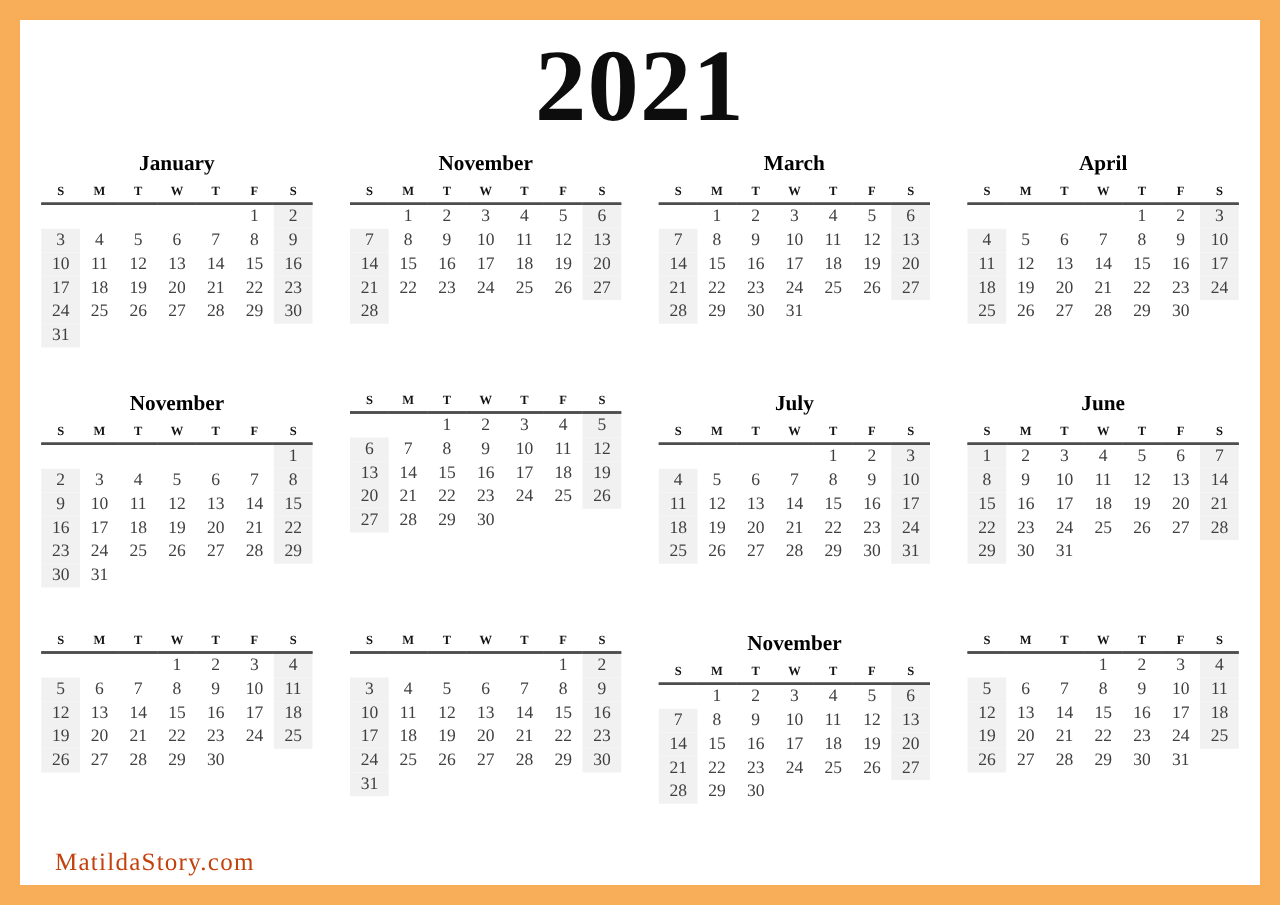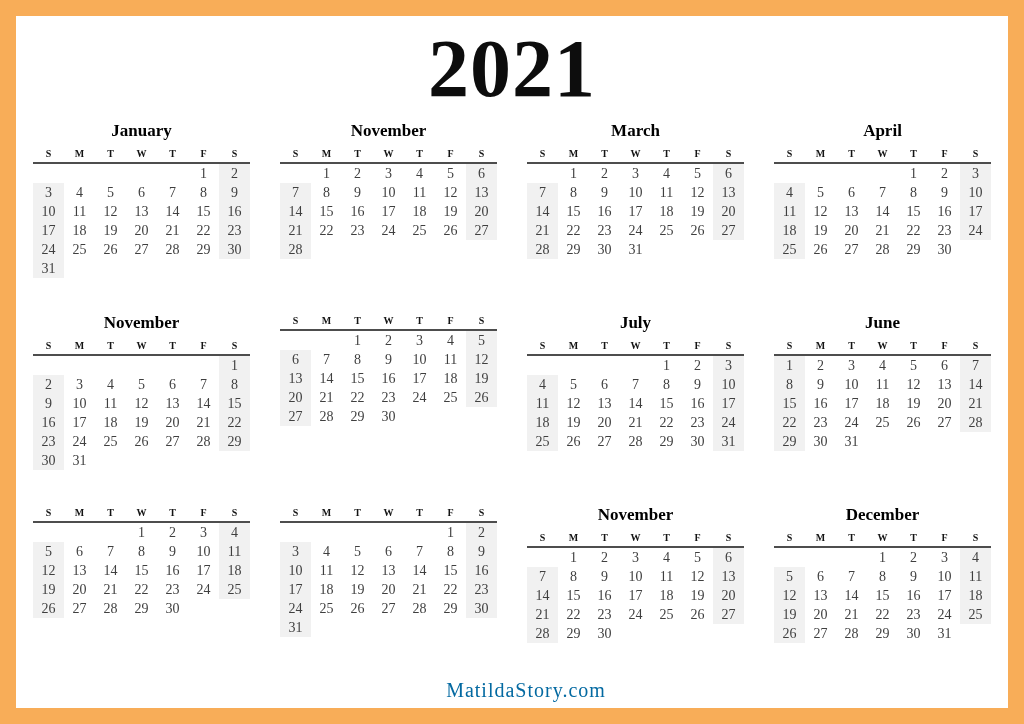--- a/index.html
+++ b/index.html
@@ -47,22 +47,22 @@
   }
   table.month-table td{
     width:31px;height:19px;
     font-size:14px;color:#3f3f3f;
     text-align:center;vertical-align:middle;
     padding:0;
   }
   td.weekend-filled{background:#f1f1f1;}
   .footer{
     position:absolute;left:0;right:0;bottom:6px;
-    text-align:center;
-    font-size:20px;color:#0369a1;
+    text-align:left;
+    font-size:20px;color:#c2410c;
     letter-spacing:1px;
     padding-left:28px;
   }
 </style>
 </head>
 <body>
 
 <div class="page">
   <div class="year-title">2021</div>
 
@@ -778,21 +778,20 @@
               <td>30</td>
               <td></td>
               <td></td>
               <td></td>
               <td></td>
             </tr>
           </tbody>
         </table>
       </div>
       <div class="month">
-        <div class="month-title">December</div>
         <table class="month-table">
           <thead>
             <tr>
               <th>S</th>
               <th>M</th>
               <th>T</th>
               <th>W</th>
               <th>T</th>
               <th>F</th>
               <th>S</th>

